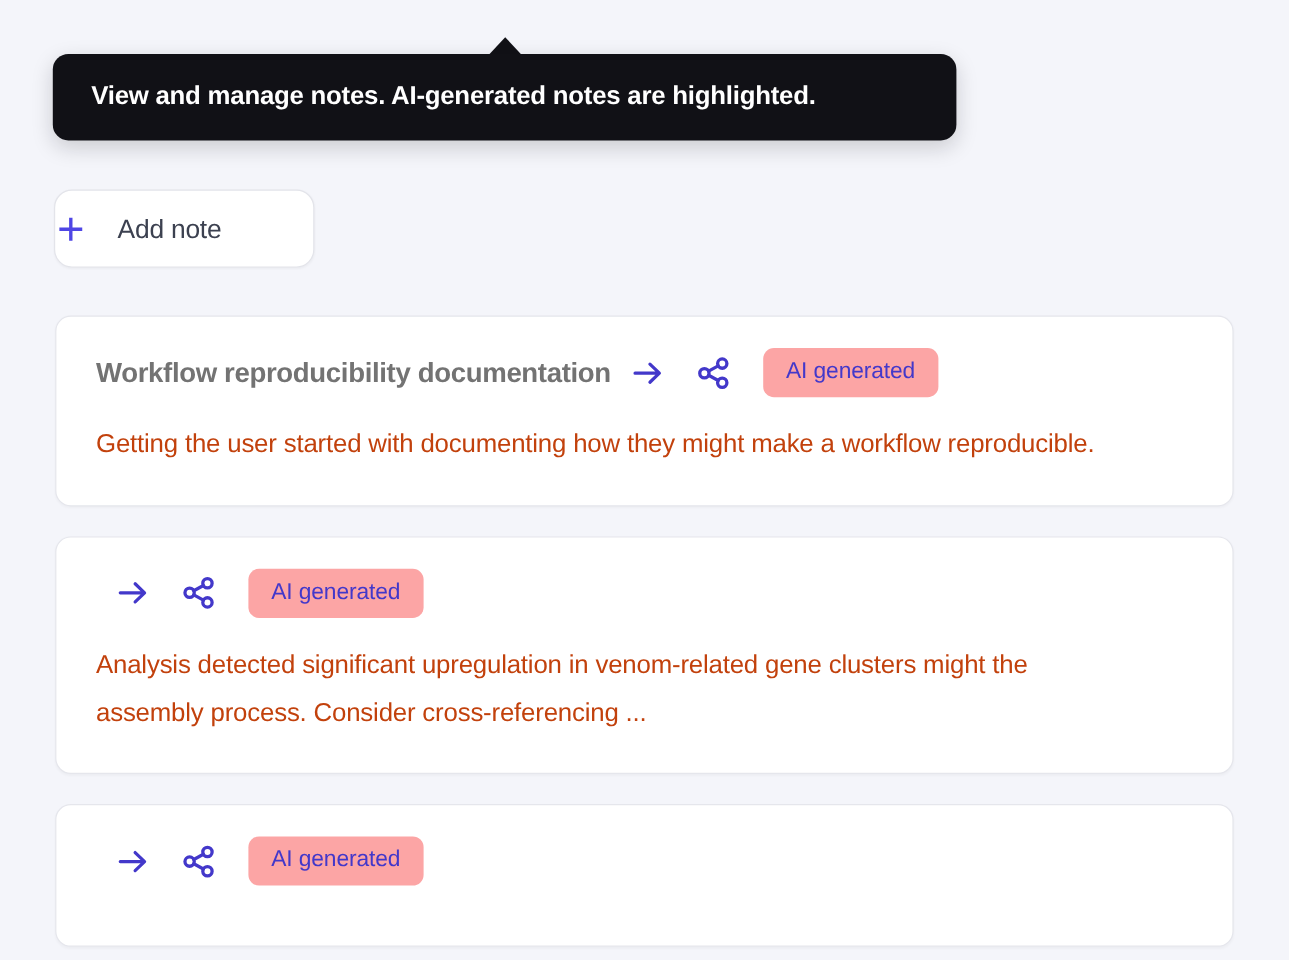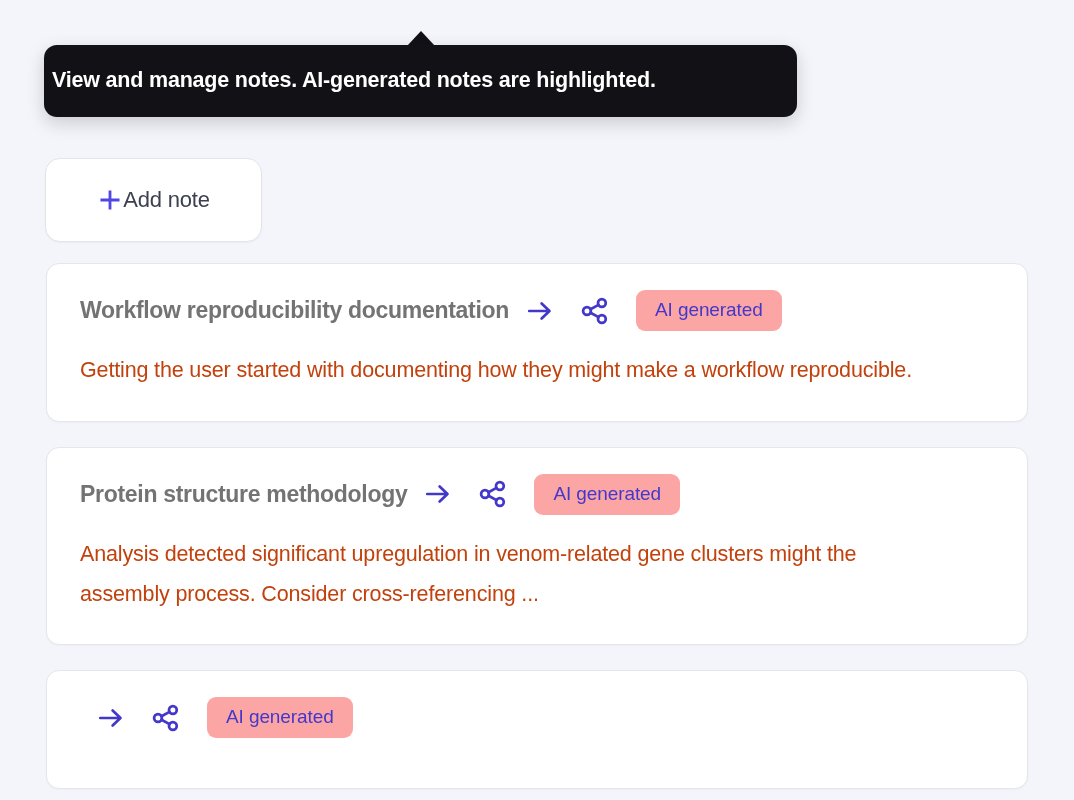--- a/index.html
+++ b/index.html
@@ -28,21 +28,21 @@
     left: 44px;
     top: 45px;
     width: 753px;
     height: 72px;
     background: #111116;
     border-radius: 13px;
     box-shadow: 0 6px 18px rgba(17, 17, 22, 0.18);
     display: flex;
     align-items: center;
     box-sizing: border-box;
-    padding: 0 8px;
+    padding: 0 32px;
   }
   .tooltip-text {
     color: #ffffff;
     font-size: 21.5px;
     font-weight: bold;
     letter-spacing: -0.2px;
     line-height: 1.2;
     white-space: nowrap;
   }
   .tooltip-tail {
@@ -55,29 +55,28 @@
     border-right: 14px solid transparent;
     border-bottom: 15px solid #111116;
   }
 
   
   .add-note-btn {
     position: absolute;
     left: 45px;
     top: 158px;
     width: 217px;
-    height: 84px;
+    height: 65px;
     background: #ffffff;
     border: 1px solid #e3e4ea;
     border-radius: 15px;
     box-sizing: border-box;
     display: flex;
     align-items: center;
-    justify-content: center;
-    gap: 0;
+    gap: 26px;
     box-shadow: 0 1px 2px rgba(17, 17, 22, 0.04);
     cursor: pointer;
   }
   .plus-icon {
     display: block;
     width: 26px;
     height: 26px;
     flex: 0 0 auto;
   }
   .add-note-label {
@@ -183,21 +182,20 @@
           <circle cx="5.6" cy="12" r="3.1" stroke="#4338ca" stroke-width="2.2"></circle>
           <path d="M8.4 10.6 L14.8 7.1 M8.4 13.4 L14.8 16.9" stroke="#4338ca" stroke-width="2.2" stroke-linecap="round"></path>
         </svg>
         <span class="ai-badge">AI generated</span>
       </div>
       <div class="note-body">Getting the user started with documenting how they might make a workflow reproducible.</div>
     </div>
 
     <div class="note-card">
       <div class="note-header">
-        <span class="note-title">Protein structure methodology</span>
         <svg class="arrow-icon" viewBox="0 0 26 24" fill="none">
           <path d="M3 12 H21.5 M14.5 5 L21.8 12 L14.5 19" stroke="#4338ca" stroke-width="2.5" stroke-linecap="round" stroke-linejoin="round"></path>
         </svg>
         <svg class="share-icon" viewBox="0 0 24 24" fill="none">
           <circle cx="17.5" cy="5.6" r="3.1" stroke="#4338ca" stroke-width="2.2"></circle>
           <circle cx="17.5" cy="18.4" r="3.1" stroke="#4338ca" stroke-width="2.2"></circle>
           <circle cx="5.6" cy="12" r="3.1" stroke="#4338ca" stroke-width="2.2"></circle>
           <path d="M8.4 10.6 L14.8 7.1 M8.4 13.4 L14.8 16.9" stroke="#4338ca" stroke-width="2.2" stroke-linecap="round"></path>
         </svg>
         <span class="ai-badge">AI generated</span>

